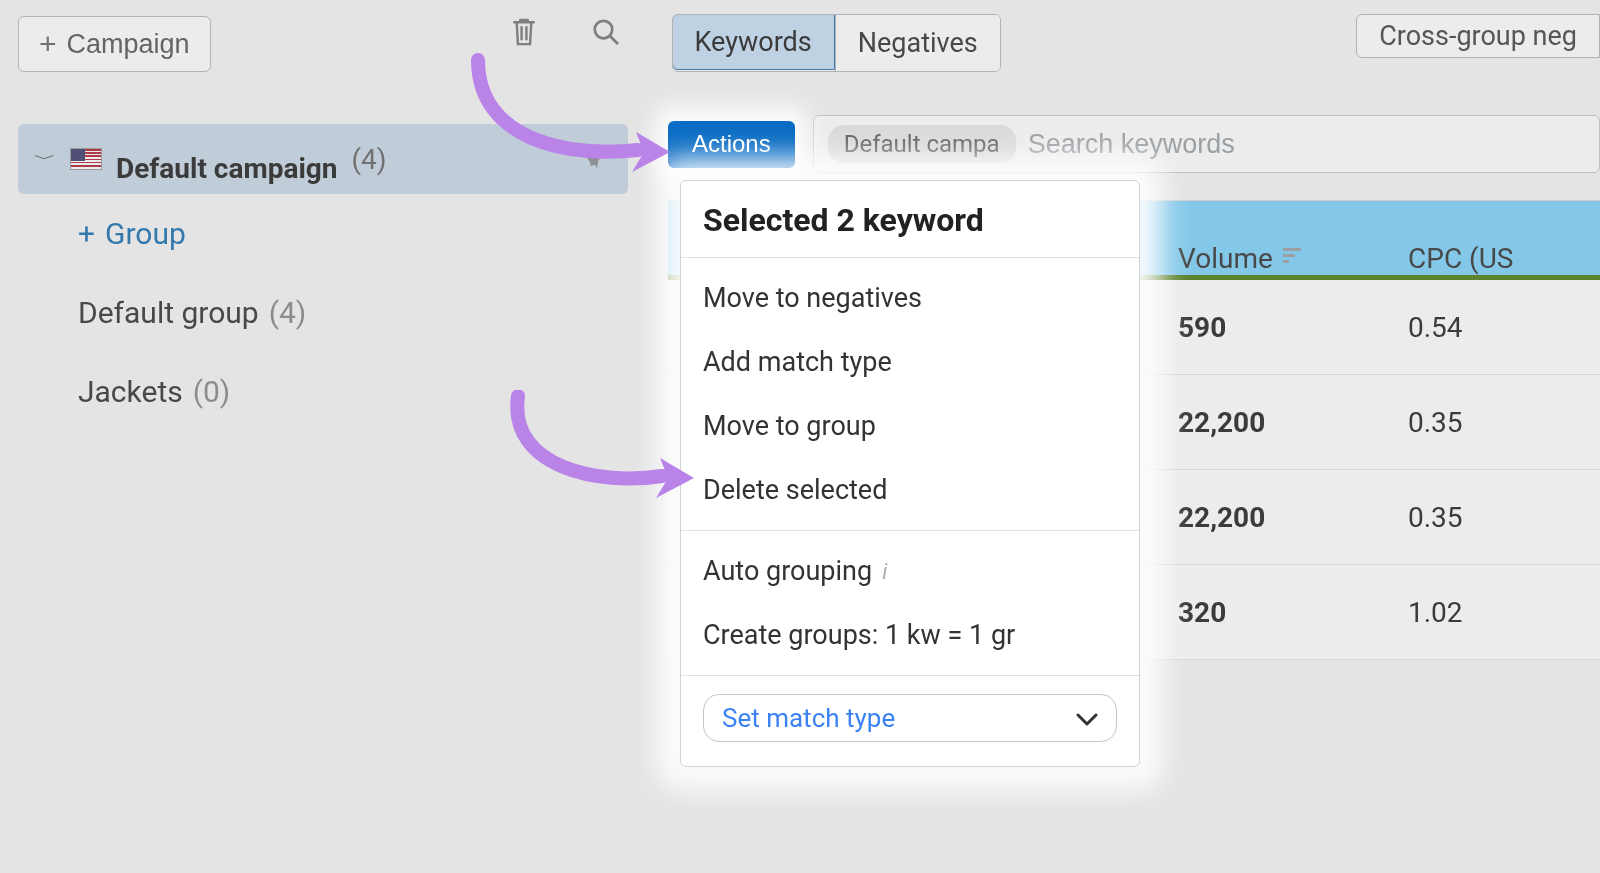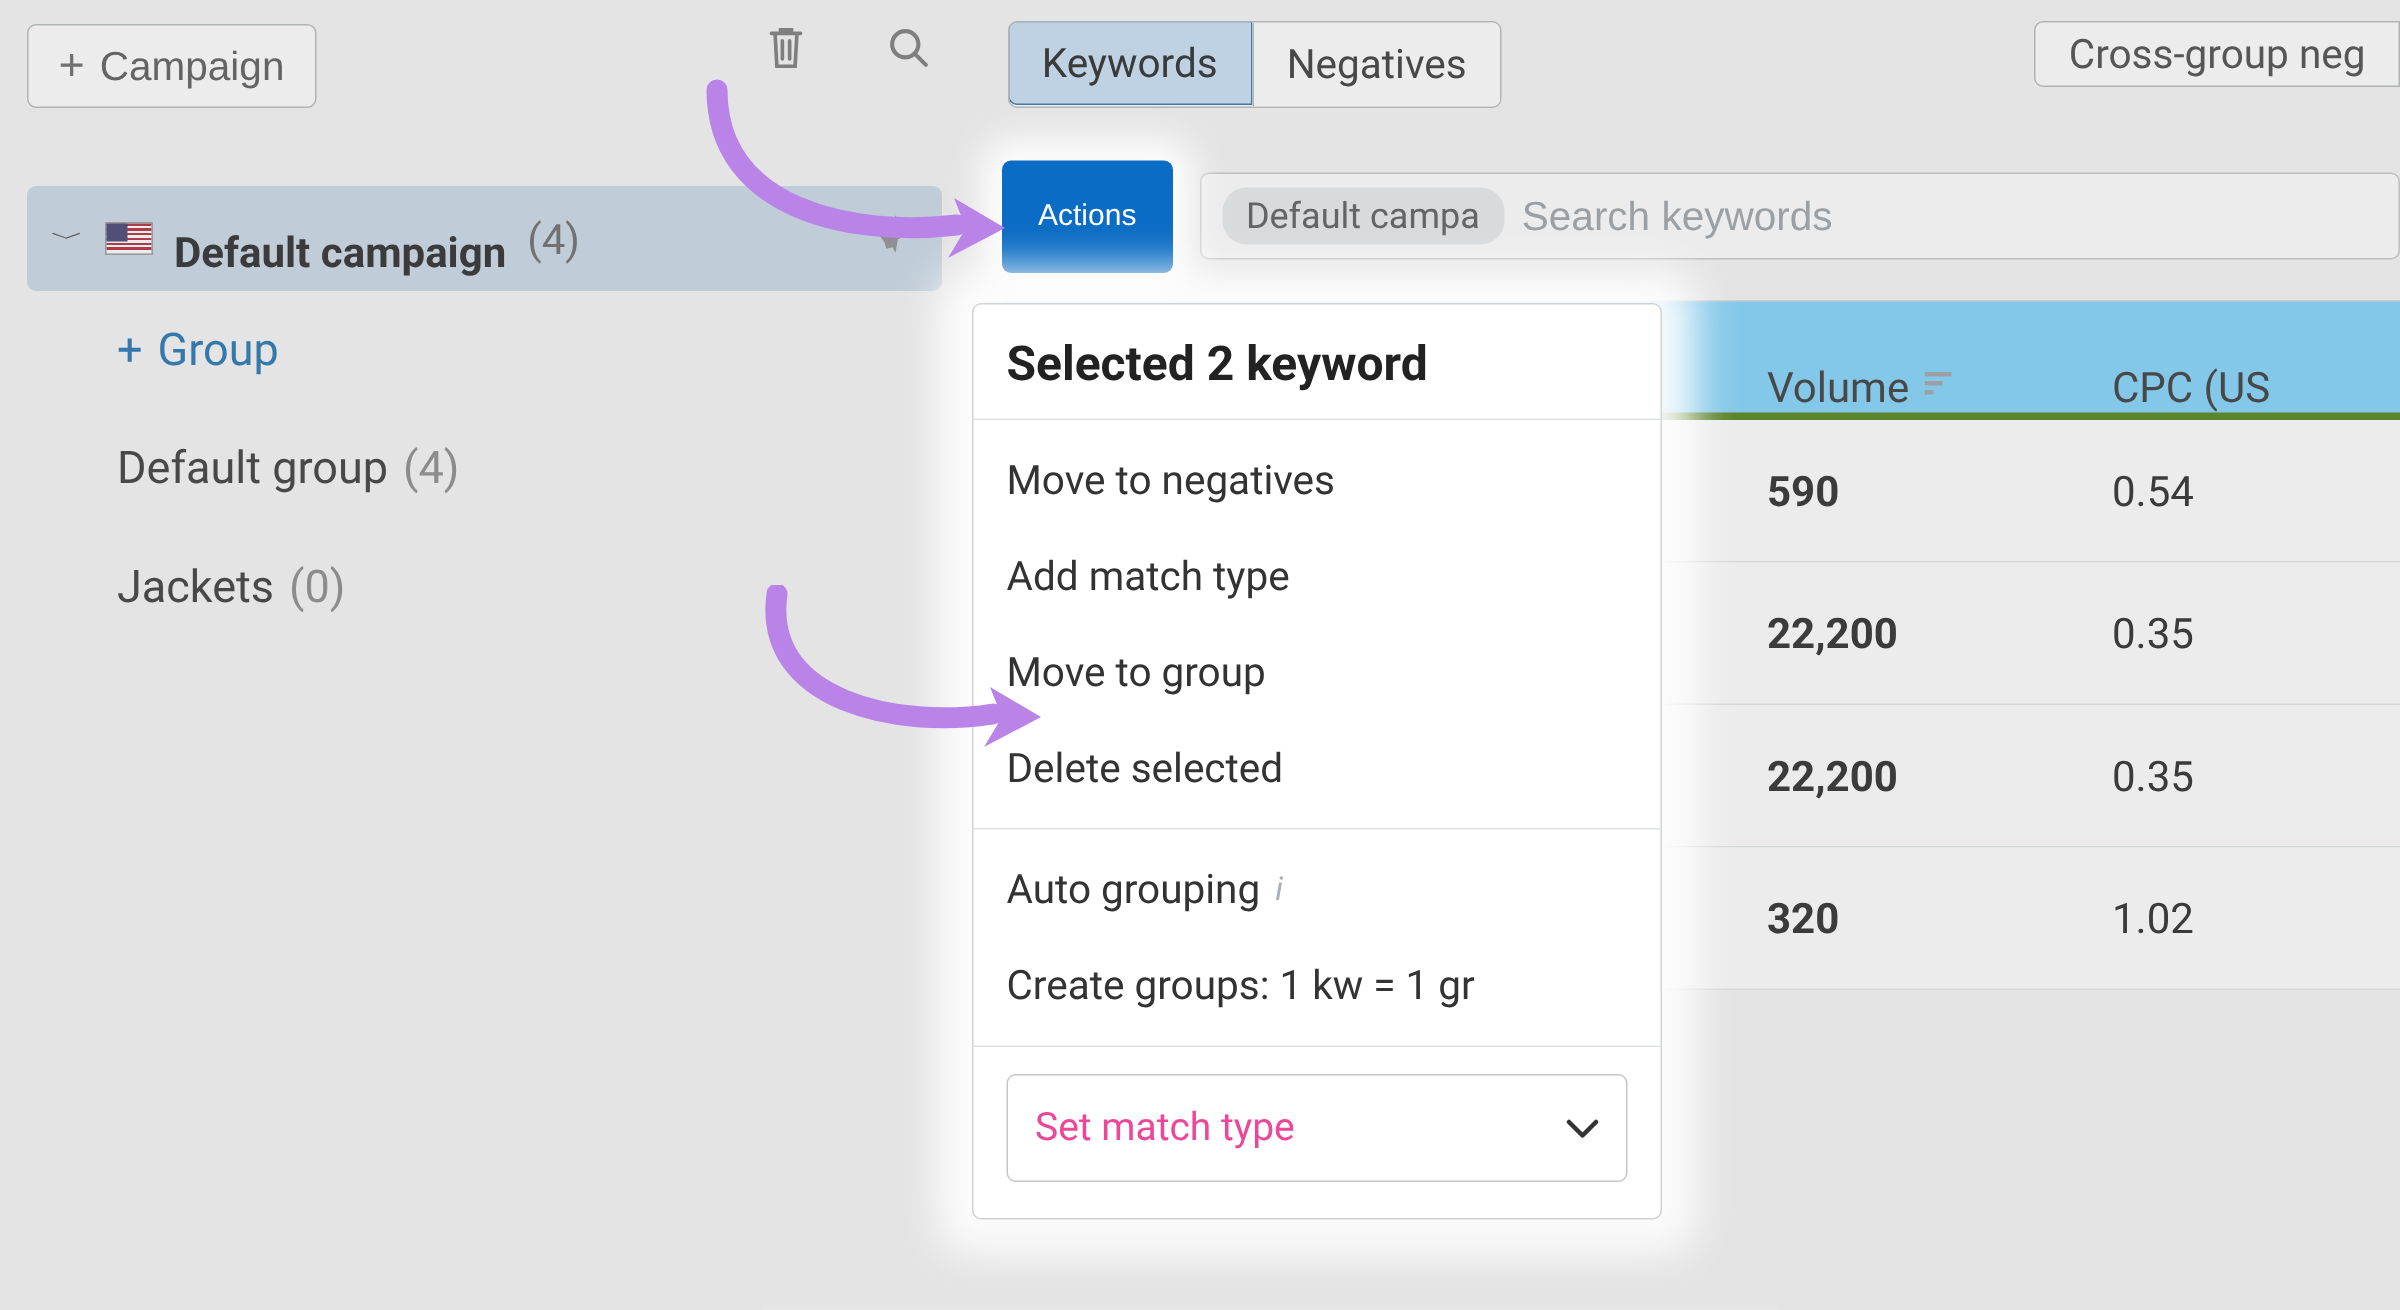--- a/index.html
+++ b/index.html
@@ -154,23 +154,23 @@
     height: 60px;
     display: flex;
     align-items: center;
     gap: 18px;
   }
   .actions-btn {
     background: #0a6cc4;
     color: #fff;
     border: none;
     border-radius: 6px;
-    height: 75px;
+    height: 47px;
     padding: 0 24px;
-    font-size: 20px;
+    font-size: 24px;
     cursor: pointer;
     position: relative;
     z-index: 20;
     box-shadow: 0 0 24px 14px rgba(255,255,255,0.95);
   }
   .search-wrap {
     flex: 1;
     height: 58px;
     border: 1.5px solid #c3c6c9;
     border-radius: 6px;
@@ -224,51 +224,50 @@
     background: #fff;
   }
   .trow .c1 { width: 492px; }
   .trow .c-vol { width: 230px; padding-left: 18px; font-size: 28px; font-weight: bold; }
   .trow .c-cpc { flex:1; padding-left: 18px; font-size: 28px; }
 
   
   .dropdown {
     position: absolute;
     top: 180px;
-    left: 648px;
+    left: 680px;
     width: 460px;
     background: #fff;
     border: 1px solid #d0d3d6;
     border-radius: 6px;
     z-index: 20;
     box-shadow: 0 0 28px 22px rgba(255,255,255,0.95), 0 4px 16px rgba(0,0,0,0.12);
-    margin-top: 22px;
   }
   .dd-header {
     padding: 20px 22px 18px;
     font-size: 32px; font-weight: 700;
     border-bottom: 1px solid #e0e3e6;
   }
   .dd-section { padding: 8px 0; border-bottom: 1px solid #e0e3e6; }
   .dd-item {
     padding: 16px 22px;
     font-size: 27px;
     color: #333;
     cursor: pointer;
     display:flex; align-items:center; gap:10px;
   }
   .dd-item .info { color: #aab0b5; font-size: 22px; font-style: italic; }
   .dd-footer { padding: 18px 22px 24px; }
   .select-box {
-    height: 72px;
+    height: 48px;
     border: 1.5px solid #c3c6c9;
-    border-radius: 6px;
+    border-radius: 16px;
     display: flex; align-items: center; justify-content: space-between;
     padding: 0 18px;
-    color: #ec4899;
+    color: #3b82f6;
     font-size: 26px;
     cursor: pointer;
   }
 
   
   .arrow {
     position: absolute;
     z-index: 30;
     pointer-events: none;
   }

